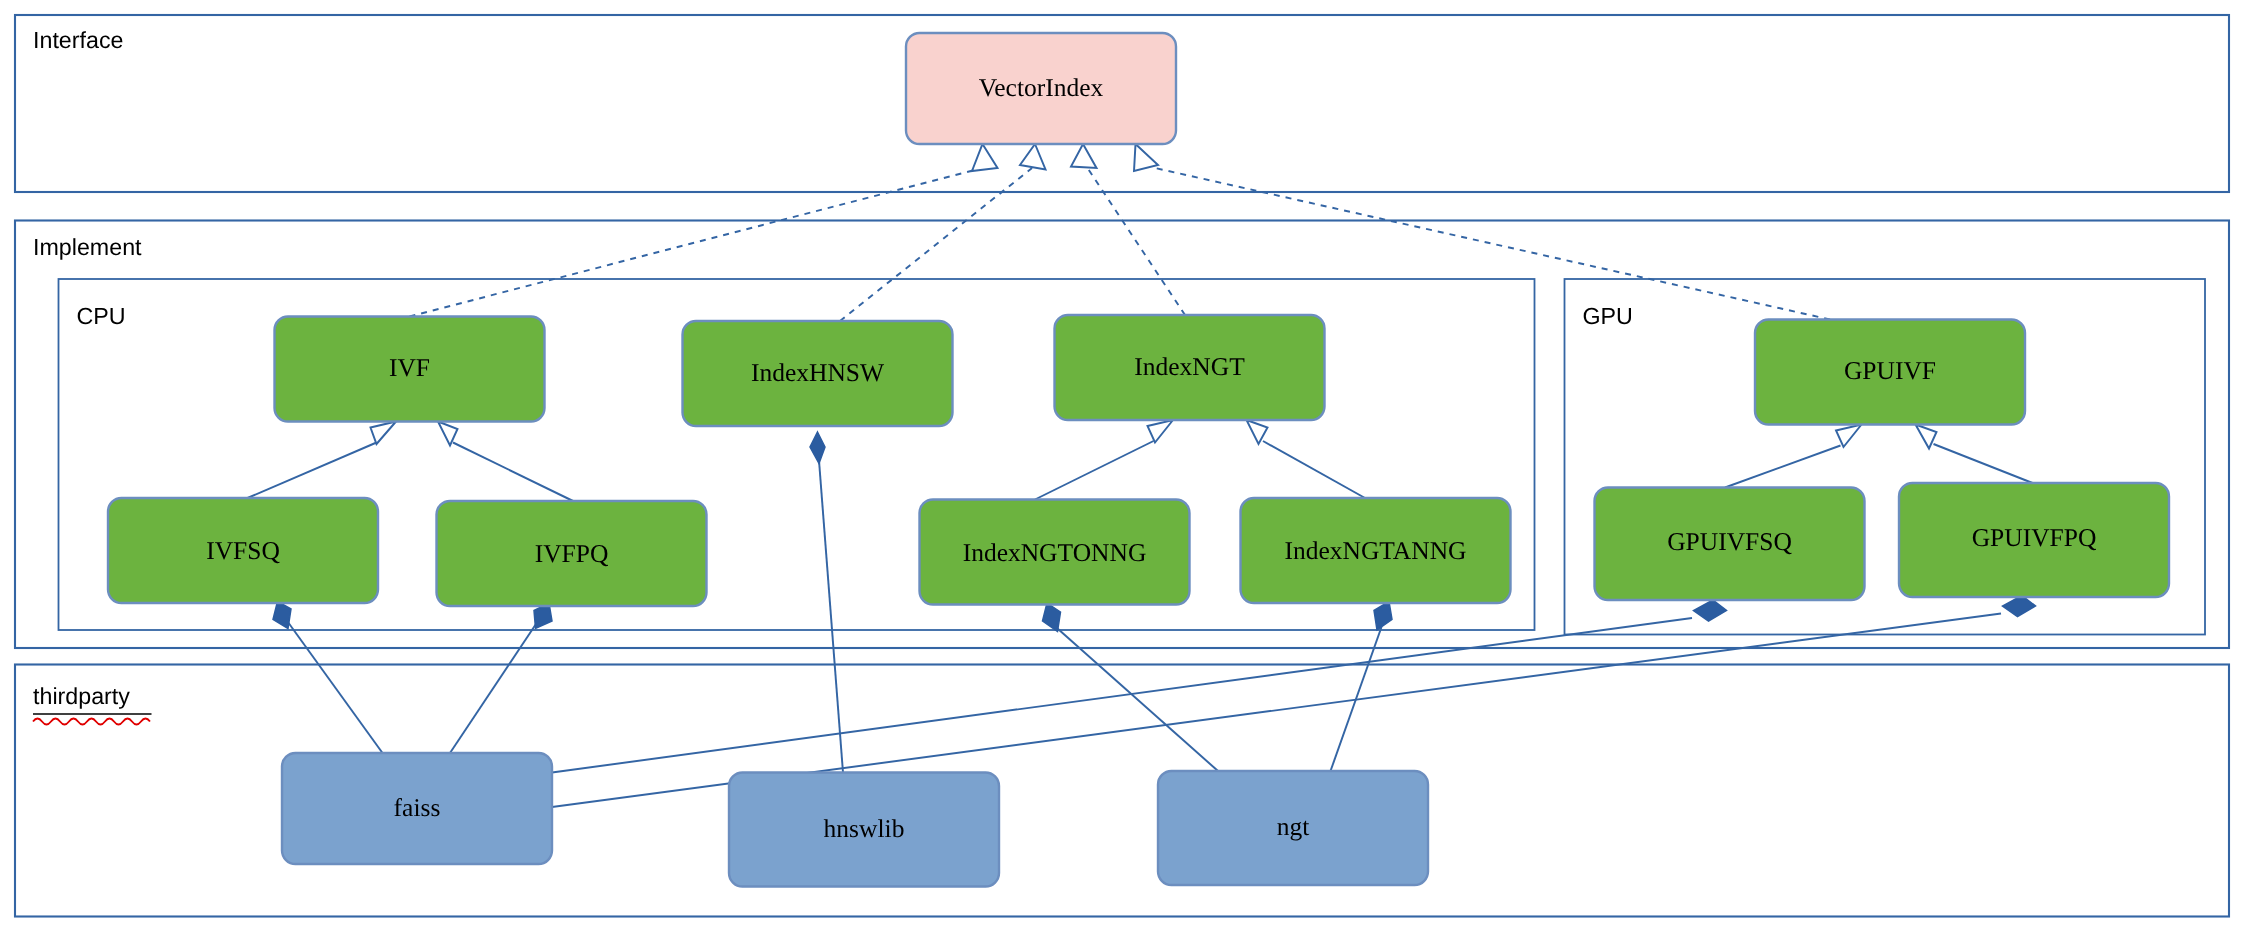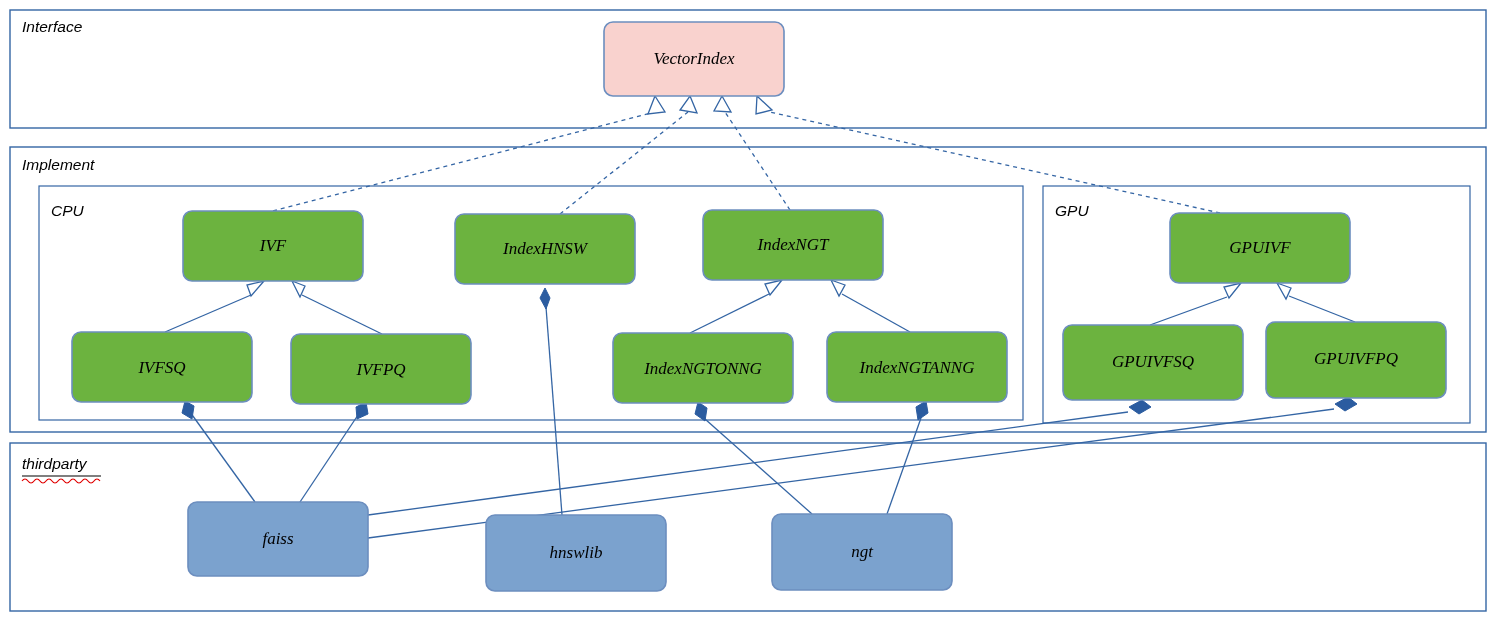--- a/index.html
+++ b/index.html
@@ -10,21 +10,20 @@
   body {
     width: 1503px;
     height: 628px;
     font-family: "Liberation Sans", sans-serif;
     overflow: hidden;
   }
   #diagram-root {
     position: relative;
     width: 1503px;
     height: 486px;
-    font-style: italic;
   }
   svg#diagram-svg {
     position: absolute;
     top: 0;
     left: 0;
     width: 1503px;
     height: 628px;
   }
   .group-box {
     fill: #ffffff;

